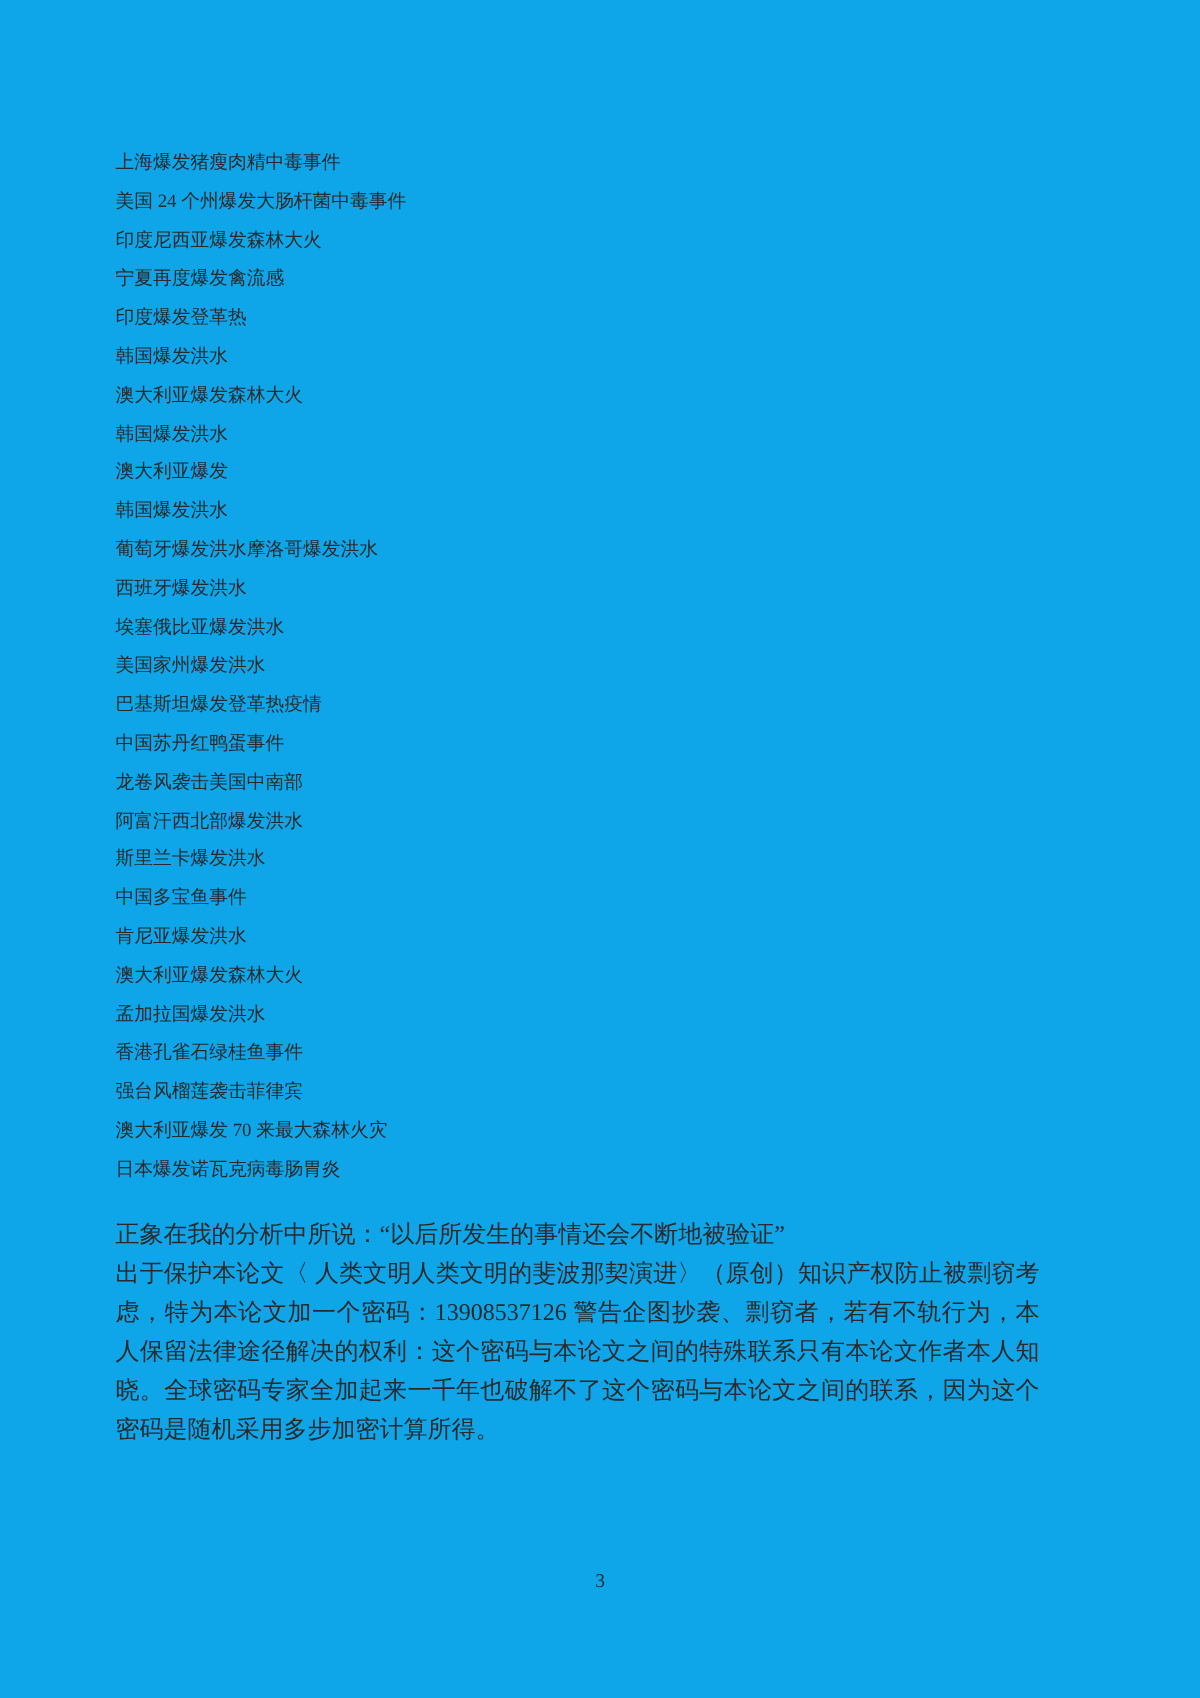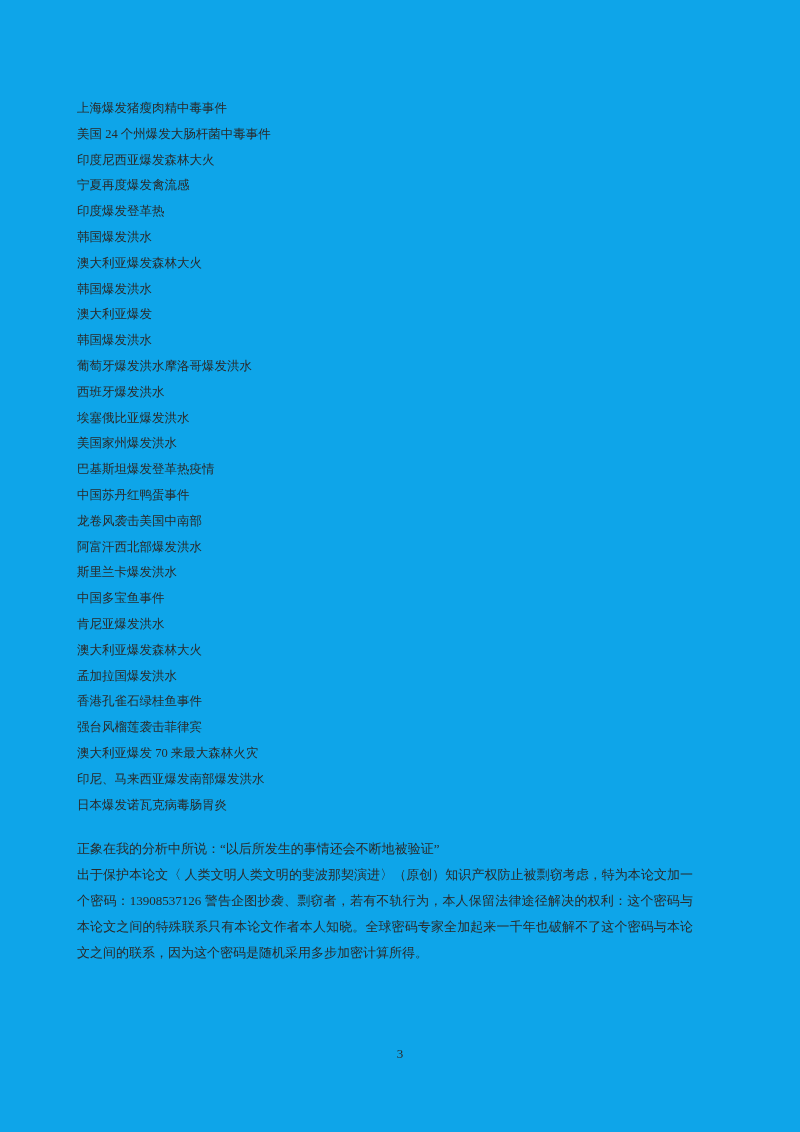--- a/index.html
+++ b/index.html
@@ -23,21 +23,21 @@
     width: 616px;
   }
   .event-item {
     font-size: 12.5px;
     line-height: 25.8px;
     height: 25.8px;
     white-space: nowrap;
   }
   .para {
     margin: 0;
-    font-size: 13px;
+    font-size: 16px;
     line-height: 26px;
   }
   .para.intro {
     margin-top: 18px;
   }
   .para.copyright {
     text-align: justify;
     text-justify: inter-ideograph;
   }
   .page-number {
@@ -75,20 +75,19 @@
         <div class="event-item">龙卷风袭击美国中南部</div>
         <div class="event-item">阿富汗西北部爆发洪水</div>
         <div class="event-item">斯里兰卡爆发洪水</div>
         <div class="event-item">中国多宝鱼事件</div>
         <div class="event-item">肯尼亚爆发洪水</div>
         <div class="event-item">澳大利亚爆发森林大火</div>
         <div class="event-item">孟加拉国爆发洪水</div>
         <div class="event-item">香港孔雀石绿桂鱼事件</div>
         <div class="event-item">强台风榴莲袭击菲律宾</div>
         <div class="event-item">澳大利亚爆发 70 来最大森林火灾</div>
-        <div class="event-item">印尼、马来西亚爆发南部爆发洪水</div>
         <div class="event-item">日本爆发诺瓦克病毒肠胃炎</div>
       </div>
     <p class="para intro">正象在我的分析中所说：“以后所发生的事情还会不断地被验证”</p>
     <p class="para copyright">出于保护本论文〈 人类文明人类文明的斐波那契演进〉（原创）知识产权防止被剽窃考虑，特为本论文加一个密码：13908537126 警告企图抄袭、剽窃者，若有不轨行为，本人保留法律途径解决的权利：这个密码与本论文之间的特殊联系只有本论文作者本人知晓。全球密码专家全加起来一千年也破解不了这个密码与本论文之间的联系，因为这个密码是随机采用多步加密计算所得。</p>
   </div>
   <div class="page-number">3</div>
 </div>
 
 </body></html>

